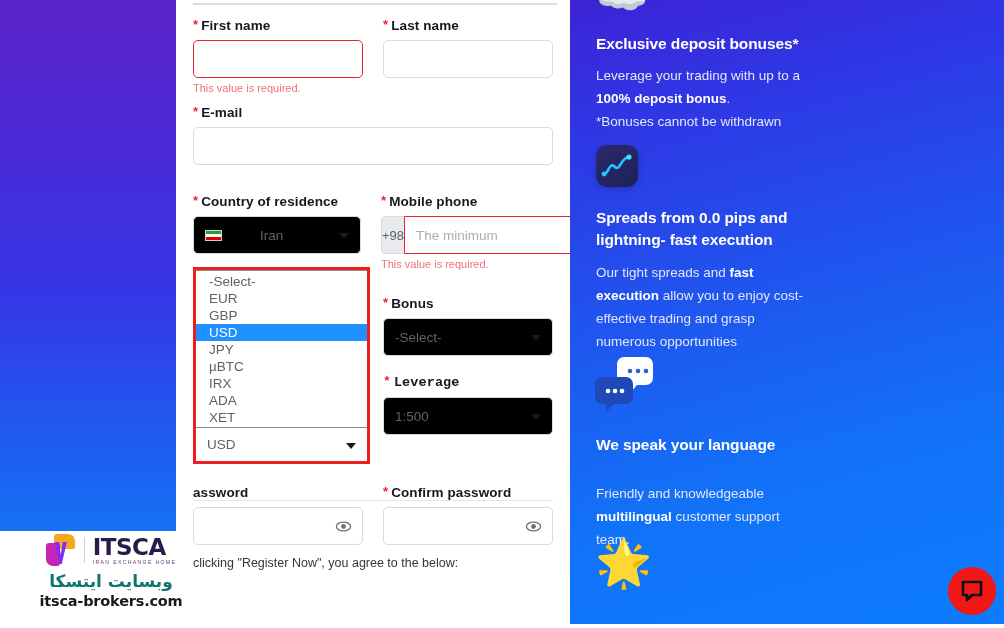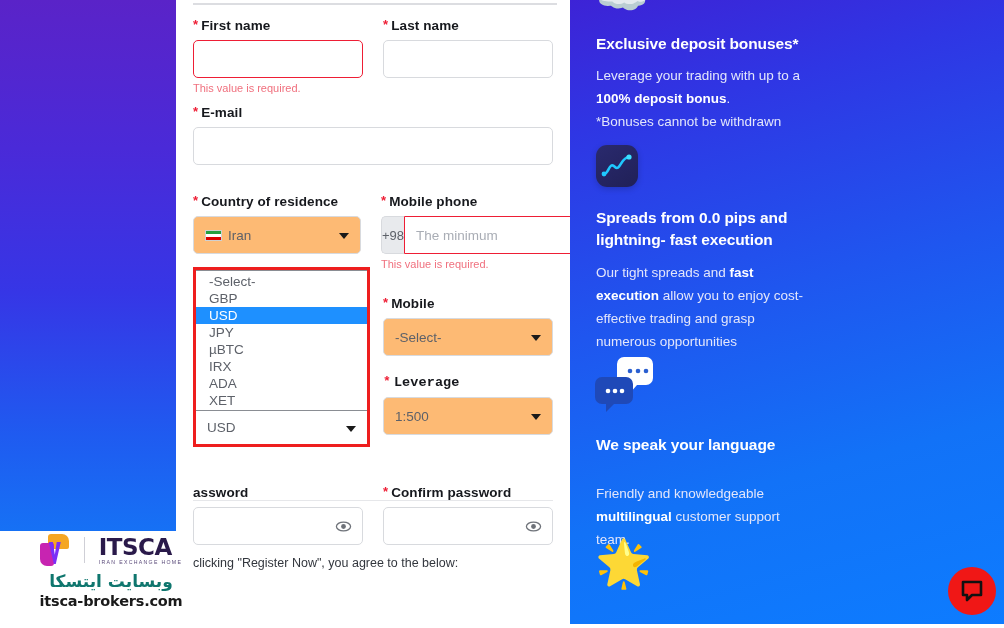--- a/index.html
+++ b/index.html
@@ -35,21 +35,21 @@
     position: absolute;
     left: 25px; top: 533px;
     width: 172px;
     text-align: center;
     z-index: 40;
   }
   .logo-row {
     display: flex;
     align-items: center;
     justify-content: center;
-    gap: 14px;
+    gap: 8px;
     height: 34px;
   }
   .logo-mark {
     position: relative;
     width: 30px; height: 32px;
   }
   .logo-mark .lm-y {
     position: absolute; left: 8px; top: 0;
     width: 21px; height: 15px;
     background: #f5a623;
@@ -163,26 +163,27 @@
 
   .row2 { display: flex; gap: 20px; }
   .col { width: 172px; }
 
   .select-box {
     position: relative;
     width: 100%;
     height: 38px;
     border: 1px solid #d8dade;
     border-radius: 5px;
-    background: #fdba74;
+    background: #000000;
     display: flex;
     align-items: center;
     padding: 0 11px;
     font-size: 13.5px;
     color: #5d6169;
+    gap: 32px;
   }
   .caret {
     position: absolute;
     right: 11px; top: 50%;
     margin-top: -2px;
     width: 0; height: 0;
     border-left: 5.5px solid transparent;
     border-right: 5.5px solid transparent;
     border-top: 6px solid #1a1a1a;
   }
@@ -412,21 +413,21 @@
             <div class="phone-prefix">+98</div>
             <input class="phone-input" type="text" placeholder="The minimum" style="">
           </div>
           <div class="err-msg">This value is required.</div>
         </div>
       </div>
 
       <div class="row2" style="margin-top:26px;">
         <div class="col"></div>
         <div class="col">
-          <div class="field-label"><span class="req-star">*</span><span>Mobile</span></div>
+          <div class="field-label"><span class="req-star">*</span><span>Bonus</span></div>
           <div class="select-box">
             <span>-Select-</span>
             <span class="caret"></span>
           </div>
           <div class="field-label" style="margin-top:19px;font-family:Liberation Mono, monospace;"><span class="req-star">*</span><span>Leverage</span></div>
           <div class="select-box">
             <span>1:500</span>
             <span class="caret"></span>
           </div>
         </div>
@@ -456,20 +457,21 @@
       </div>
 
       <div class="agree-text">clicking "Register Now", you agree to the below:</div>
     </div>
 
     <div class="sep-line"></div>
 
     <div class="dropdown-annot">
       <div class="dd-listbox">
         <div class="dd-option">-Select-</div>
+        <div class="dd-option">EUR</div>
         <div class="dd-option">GBP</div>
         <div class="dd-option selected">USD</div>
         <div class="dd-option">JPY</div>
         <div class="dd-option">µBTC</div>
         <div class="dd-option">IRX</div>
         <div class="dd-option">ADA</div>
         <div class="dd-option">XET</div>
       </div>
       <div class="dd-closed">
         <span>USD</span>

